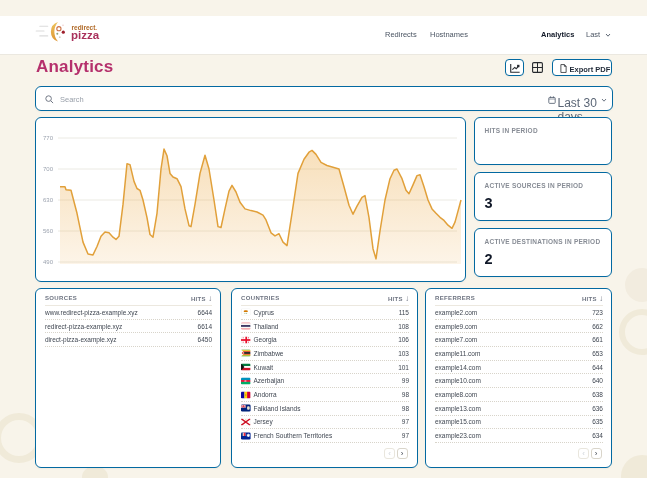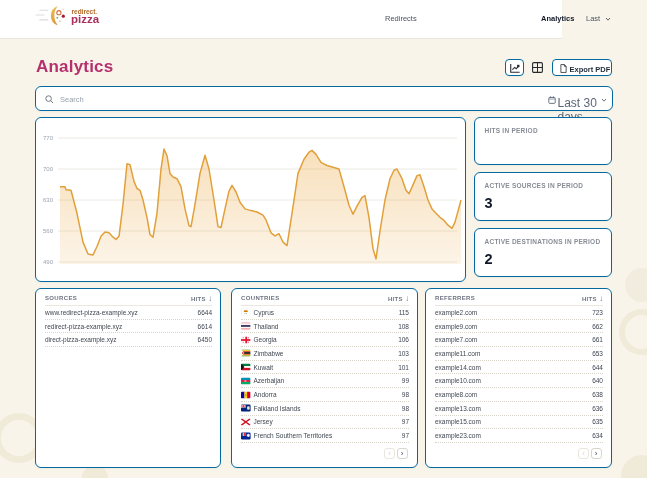--- a/index.html
+++ b/index.html
@@ -1,16 +1,16 @@
 <!DOCTYPE html>
 <html><head><meta charset="utf-8"><style>
 *{margin:0;padding:0;box-sizing:border-box}
 body{width:647px;height:478px;background:#f8f4ea;font-family:"Liberation Sans",sans-serif;position:relative;overflow:hidden}
 .abs{position:absolute}
-header{position:absolute;left:0;top:0;width:562px;height:39px;background:#fff;border-bottom:1px solid #ebe8e0}
+header{position:absolute;left:0;top:16px;width:647px;height:39px;background:#fff;border-bottom:1px solid #ebe8e0}
 .nav{position:absolute;top:0;height:38px;line-height:38px;font-size:7.5px;color:#4b5563}
 .nav.active{color:#111827;font-weight:bold}
 .card{position:absolute;background:#fff;border:1px solid #0369a1;border-radius:6px;box-shadow:0 1px 2px rgba(0,0,0,0.04)}
 .statlabel{font-size:6.5px;letter-spacing:0.25px;color:#878c95;font-weight:bold;white-space:nowrap}
 .statval{font-size:14.5px;font-weight:bold;color:#101828;margin-top:5.5px;letter-spacing:0.2px}
 .thead{position:absolute;top:0;left:9px;right:8px;height:17px;line-height:19px;font-size:6px;letter-spacing:0.35px;color:#6d7380;font-weight:bold;border-bottom:1px solid #ece8df}
 .trow{position:absolute;left:9px;right:8px;height:13.7px;font-size:6.5px;color:#3f4651;border-bottom:1px dotted #d8d4ca;display:flex;align-items:center}
 .trow .num{margin-left:auto}
 .flag{width:11px;height:8px;border-radius:1.5px;margin-right:1.5px;overflow:hidden;position:relative;flex:none;box-shadow:0 0 0 0.5px rgba(0,0,0,0.10) inset;transform:scale(0.87);transform-origin:0 50%}
 .pgbtn{position:absolute;width:11px;height:10.5px;border:1px solid #d9d5ca;border-radius:3px;background:#fff;text-align:center;line-height:9.5px;font-size:8px}
@@ -37,20 +37,21 @@
   <path d="M24 3.9 A 10.3 10.3 0 0 0 24 23.5 A 15 15 0 0 1 24 3.9 Z" fill="url(#pz)"></path>
   <circle cx="24.9" cy="10.7" r="2.1" fill="none" stroke="#cd7145" stroke-width="1.1"></circle>
   <circle cx="29.3" cy="14.2" r="1.6" fill="#9e1f2c"></circle>
   <circle cx="23.3" cy="15.7" r="1" fill="#93a376"></circle>
   <circle cx="25.8" cy="19.2" r="0.9" fill="#d8cdb8"></circle>
   <circle cx="29" cy="7.3" r="0.7" fill="#e8c5c5"></circle>
 </svg>
 <span class="abs" style="left:71.5px;top:8.5px;font-size:6.5px;line-height:6.5px;color:#b06a28;font-weight:bold">redirect<span style="color:#d8782a">.</span></span>
 <span class="abs" style="left:71px;top:14px;font-size:11.5px;line-height:11px;color:#a9305c;font-weight:bold">pizza</span>
 <span class="nav" style="left:385px">Redirects</span>
+<span class="nav" style="left:430px">Hostnames</span>
 <span class="nav active" style="left:541px">Analytics</span>
 <span class="nav" style="left:586px">Last</span>
 <svg class="abs" style="left:604.5px;top:16px" width="6" height="6" viewBox="0 0 6 6">
       <path d="M1 2 L3 4.2 L5 2" fill="none" stroke="#4b5563" stroke-width="0.9"></path>
     </svg>
 </header>
 
 <div class="abs" style="left:36px;top:57px;font-size:17px;line-height:20px;font-weight:bold;color:#b5306c;letter-spacing:0.2px">Analytics</div>
 
 <div class="card" style="left:505px;top:59px;width:19px;height:17px;border-radius:4px">

